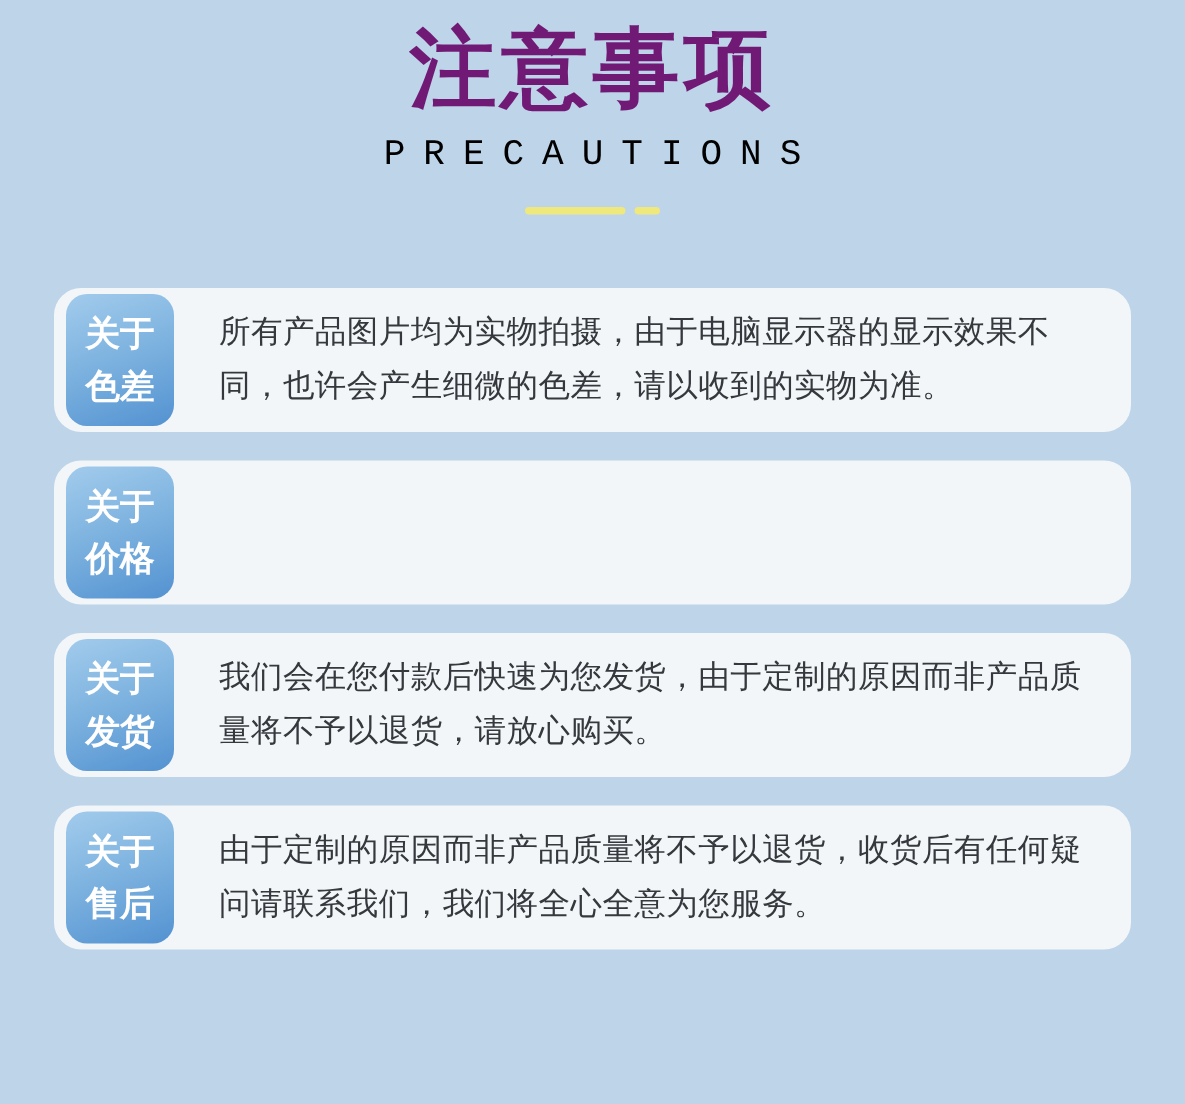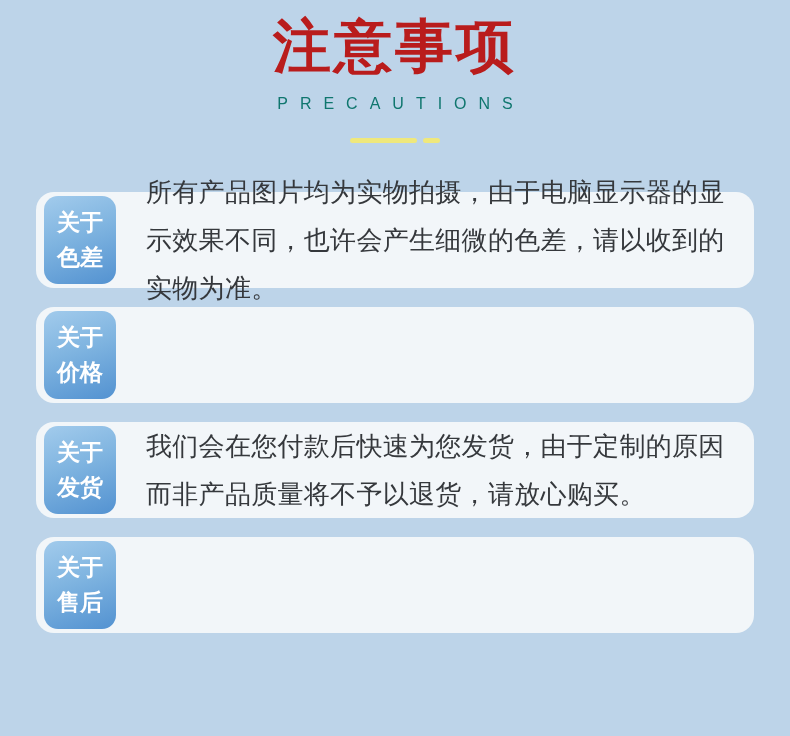--- a/index.html
+++ b/index.html
@@ -15,31 +15,32 @@
     height: 736px;
     background: #bdd4e9;
     position: relative;
   }
   .header { text-align: center; }
   .title {
     margin-top: 14px;
     font-size: 58px;
     line-height: 64px;
     font-weight: 900;
-    color: #b91c1c;
+    color: #701a75;
     letter-spacing: 3px;
   }
   .subtitle {
     margin-top: 14px;
-    font-size: 16px;
+    font-size: 24px;
     line-height: 24px;
     font-weight: 500;
-    color: #0f766e;
+    color: #000000;
     letter-spacing: 12px;
     padding-left: 12px; 
+    font-family: Liberation Mono, monospace;
   }
   .accent-bars {
     margin-top: 22px;
     height: 5px;
     display: flex;
     justify-content: center;
     align-items: center;
     gap: 6px;
   }
   .bar { height: 5px; border-radius: 3px; background: #efe87c; }
@@ -74,22 +75,22 @@
     line-height: 35px;
     display: flex;
     flex-direction: column;
     justify-content: center;
     align-items: center;
     text-align: center;
   }
   .card-text {
     padding-left: 110px;
     padding-right: 22px;
-    font-size: 26px;
-    line-height: 48px;
+    font-size: 21px;
+    line-height: 36px;
     font-weight: 500;
     color: #35383c;
     letter-spacing: 0.3px;
   }
 </style>
 </head>
 <body>
 
 <div class="page">
 
@@ -125,16 +126,17 @@
         <span>发货</span>
       </div>
       <div class="card-text">我们会在您付款后快速为您发货，由于定制的原因而非产品质量将不予以退货，请放心购买。</div>
     </div>
 
     <div class="card">
       <div class="tag">
         <span>关于</span>
         <span>售后</span>
       </div>
+      <div class="card-text">由于定制的原因而非产品质量将不予以退货，收货后有任何疑问请联系我们，我们将全心全意为您服务。</div>
     </div>
 
   </div>
 </div>
 
 </body></html>

